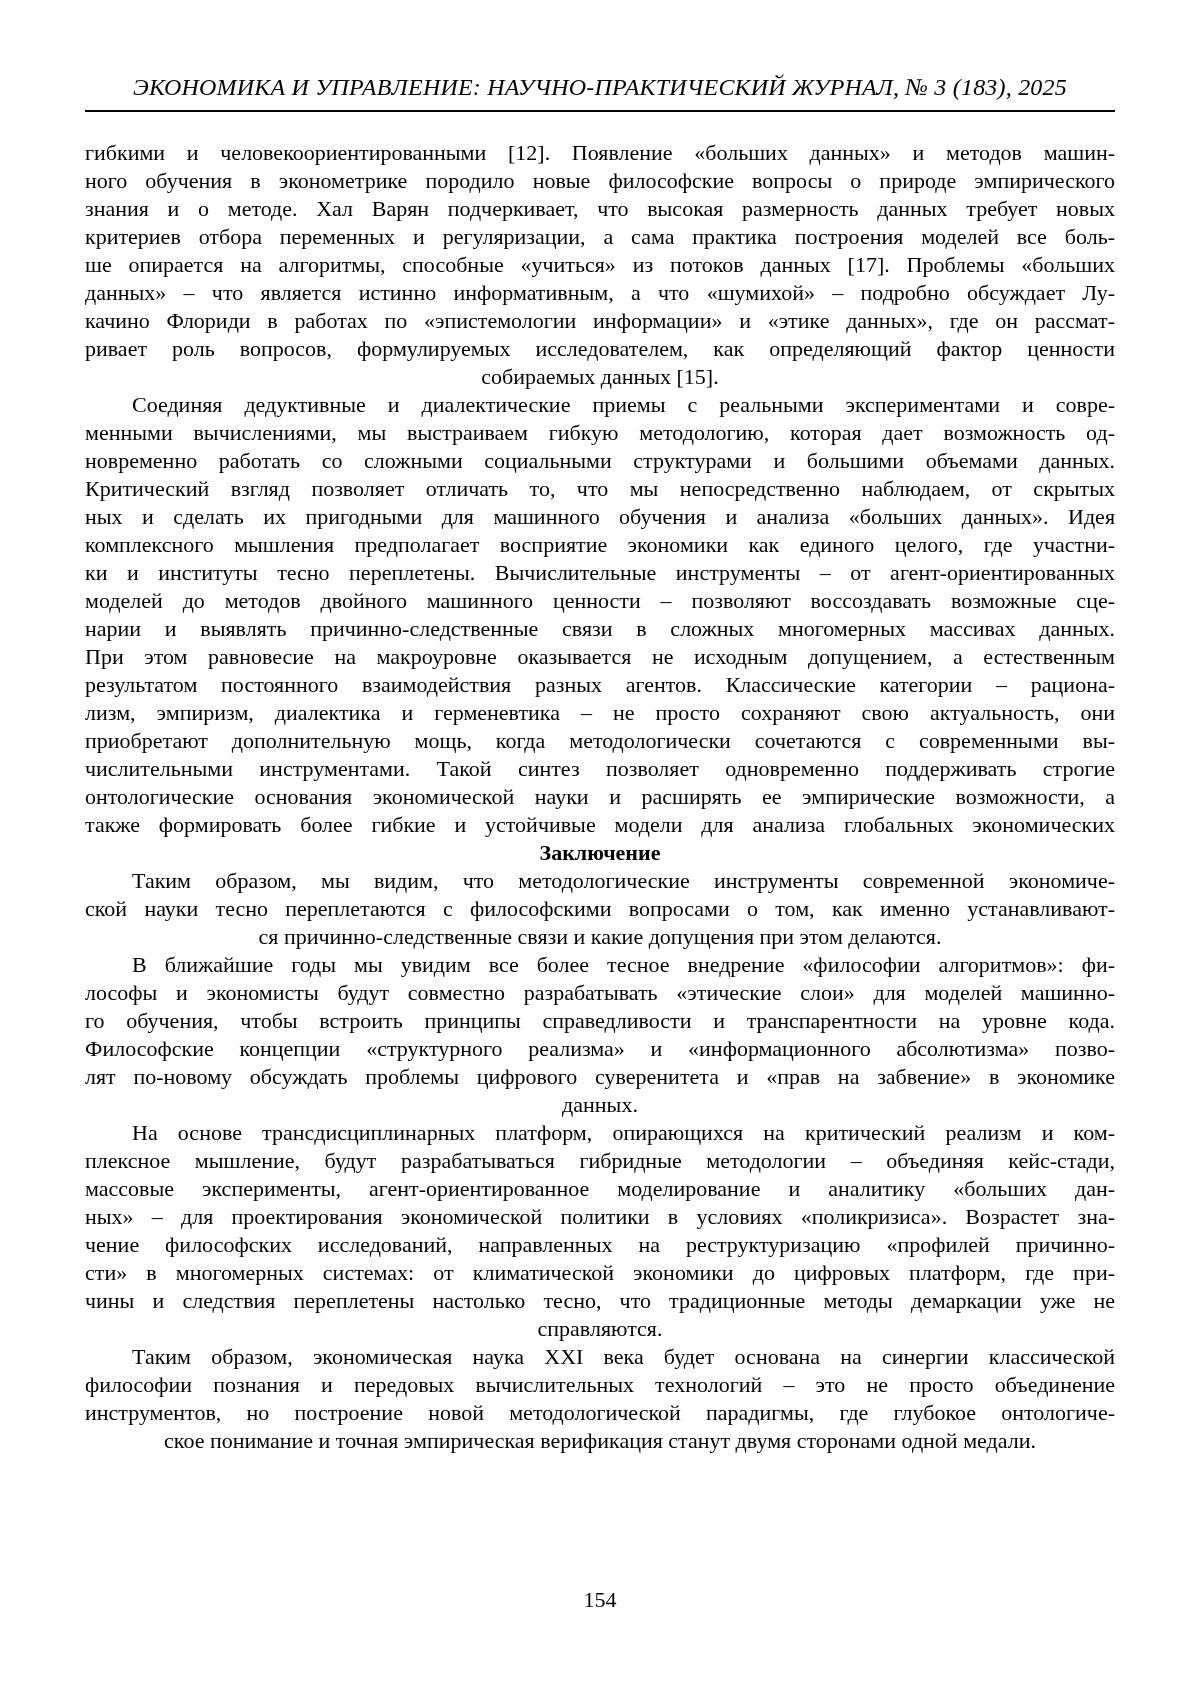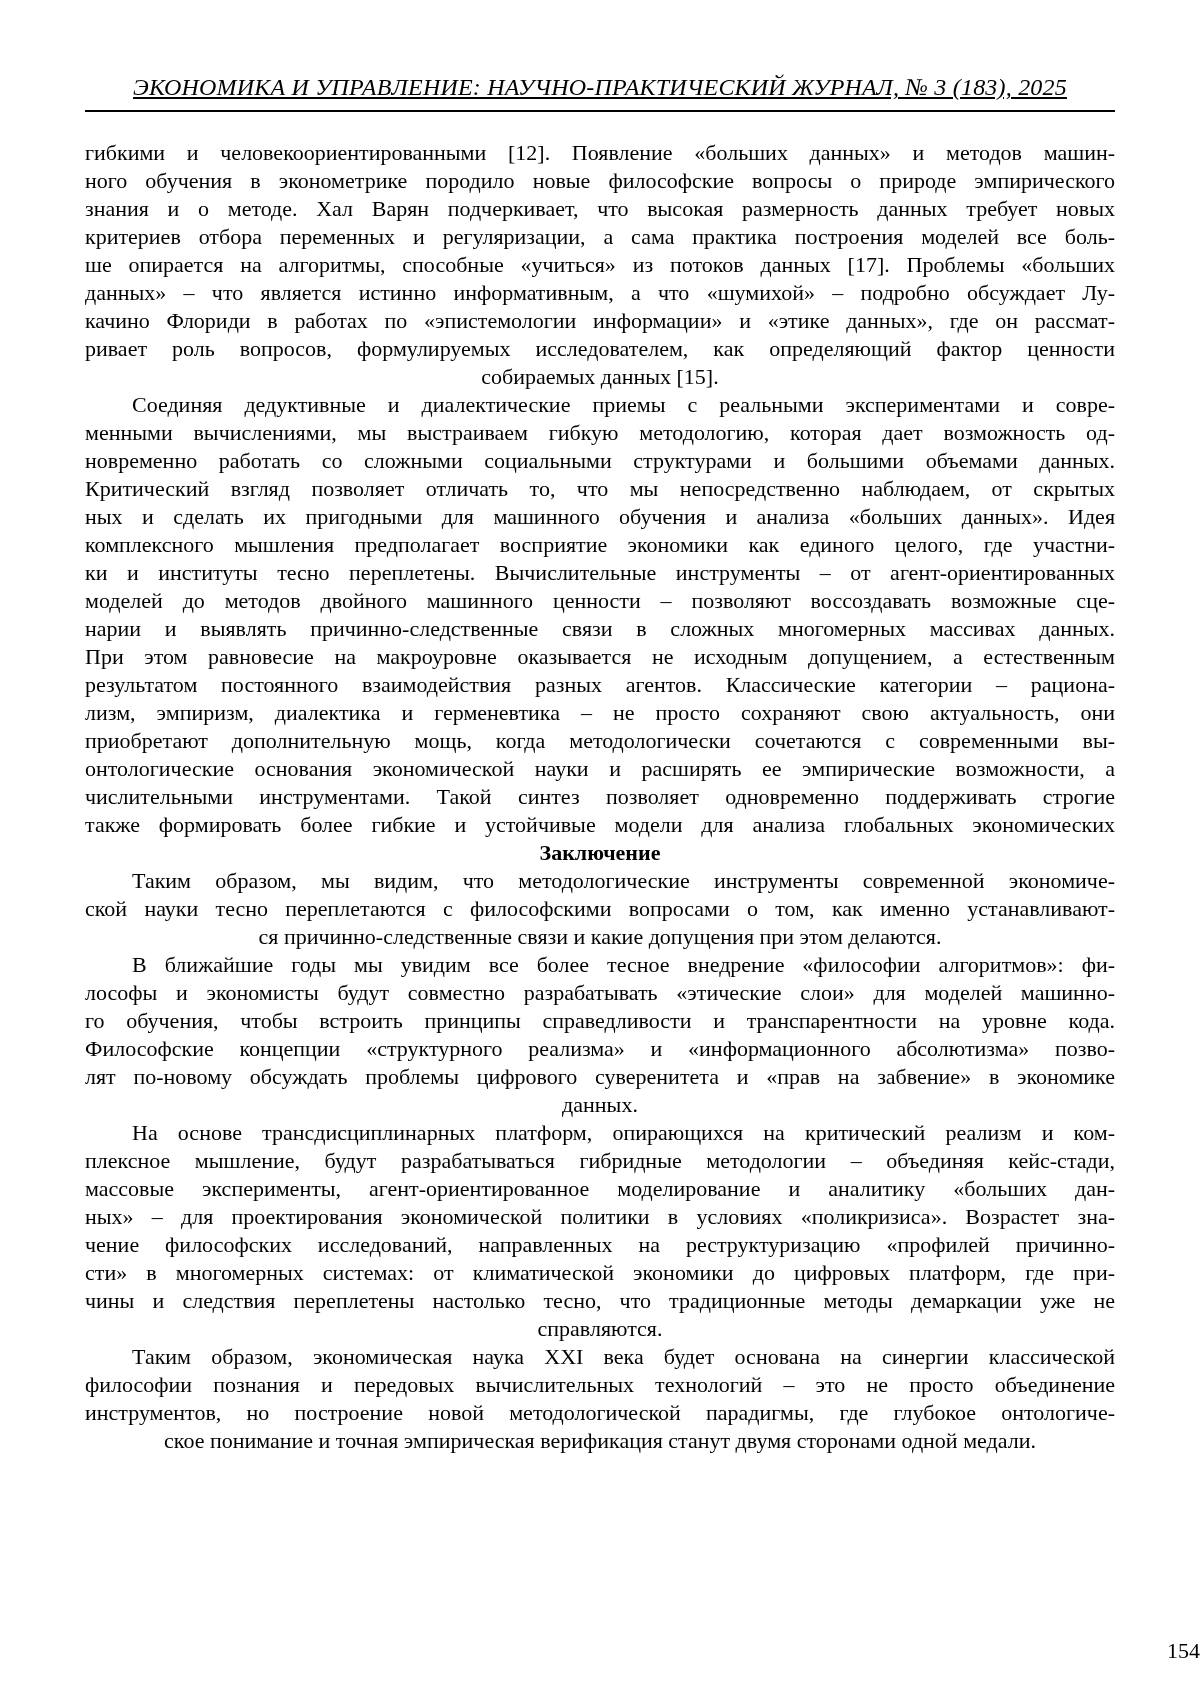--- a/index.html
+++ b/index.html
@@ -26,21 +26,20 @@
     height: 112px;
     border-bottom: 2px solid #000000;
     display: flex;
     align-items: flex-end;
     justify-content: center;
     padding-bottom: 9px;
     font-style: italic;
     font-size: 24px;
     white-space: nowrap;
     letter-spacing: 0.2px;
-    text-decoration: underline;
   }
   .article-body {
     position: absolute;
     left: 85px;
     top: 139px;
     width: 1030px;
     font-size: 22px;
     line-height: 28px;
   }
   .paragraph { width: 100%; }
@@ -60,23 +59,23 @@
   .line.last { text-align: center; }
   .heading-line {
     height: 28px;
     text-align: center;
     font-weight: bold;
     overflow: hidden;
   }
   .page-number {
     position: absolute;
     left: 0;
-    top: 1637px;
+    top: 1586px;
     width: 1200px;
-    text-align: right;
+    text-align: center;
     font-size: 22px;
     line-height: 28px;
   }
 </style>
 </head>
 <body>
 
 <div class="page">
 
   <div class="running-header">
@@ -102,22 +101,22 @@
         <div class="line">Критический взгляд позволяет отличать то, что мы непосредственно наблюдаем, от скрытых</div>
         <div class="line">ных и сделать их пригодными для машинного обучения и анализа «больших данных». Идея</div>
         <div class="line">комплексного мышления предполагает восприятие экономики как единого целого, где участни-</div>
         <div class="line">ки и институты тесно переплетены. Вычислительные инструменты – от агент-ориентированных</div>
         <div class="line">моделей до методов двойного машинного ценности – позволяют воссоздавать возможные сце-</div>
         <div class="line">нарии и выявлять причинно-следственные связи в сложных многомерных массивах данных.</div>
         <div class="line">При этом равновесие на макроуровне оказывается не исходным допущением, а естественным</div>
         <div class="line">результатом постоянного взаимодействия разных агентов. Классические категории – рациона-</div>
         <div class="line">лизм, эмпиризм, диалектика и герменевтика – не просто сохраняют свою актуальность, они</div>
         <div class="line">приобретают дополнительную мощь, когда методологически сочетаются с современными вы-</div>
+        <div class="line">числительными инструментами. Такой синтез позволяет одновременно поддерживать строгие</div>
         <div class="line">онтологические основания экономической науки и расширять ее эмпирические возможности, а</div>
-        <div class="line">числительными инструментами. Такой синтез позволяет одновременно поддерживать строгие</div>
         <div class="line">также формировать более гибкие и устойчивые модели для анализа глобальных экономических</div>
       </div>
       <div class="heading-line">Заключение</div>
       <div class="paragraph">
         <div class="line indent">Таким образом, мы видим, что методологические инструменты современной экономиче-</div>
         <div class="line">ской науки тесно переплетаются с философскими вопросами о том, как именно устанавливают-</div>
         <div class="line last">ся причинно-следственные связи и какие допущения при этом делаются.</div>
       </div>
       <div class="paragraph">
         <div class="line indent">В ближайшие годы мы увидим все более тесное внедрение «философии алгоритмов»: фи-</div>

